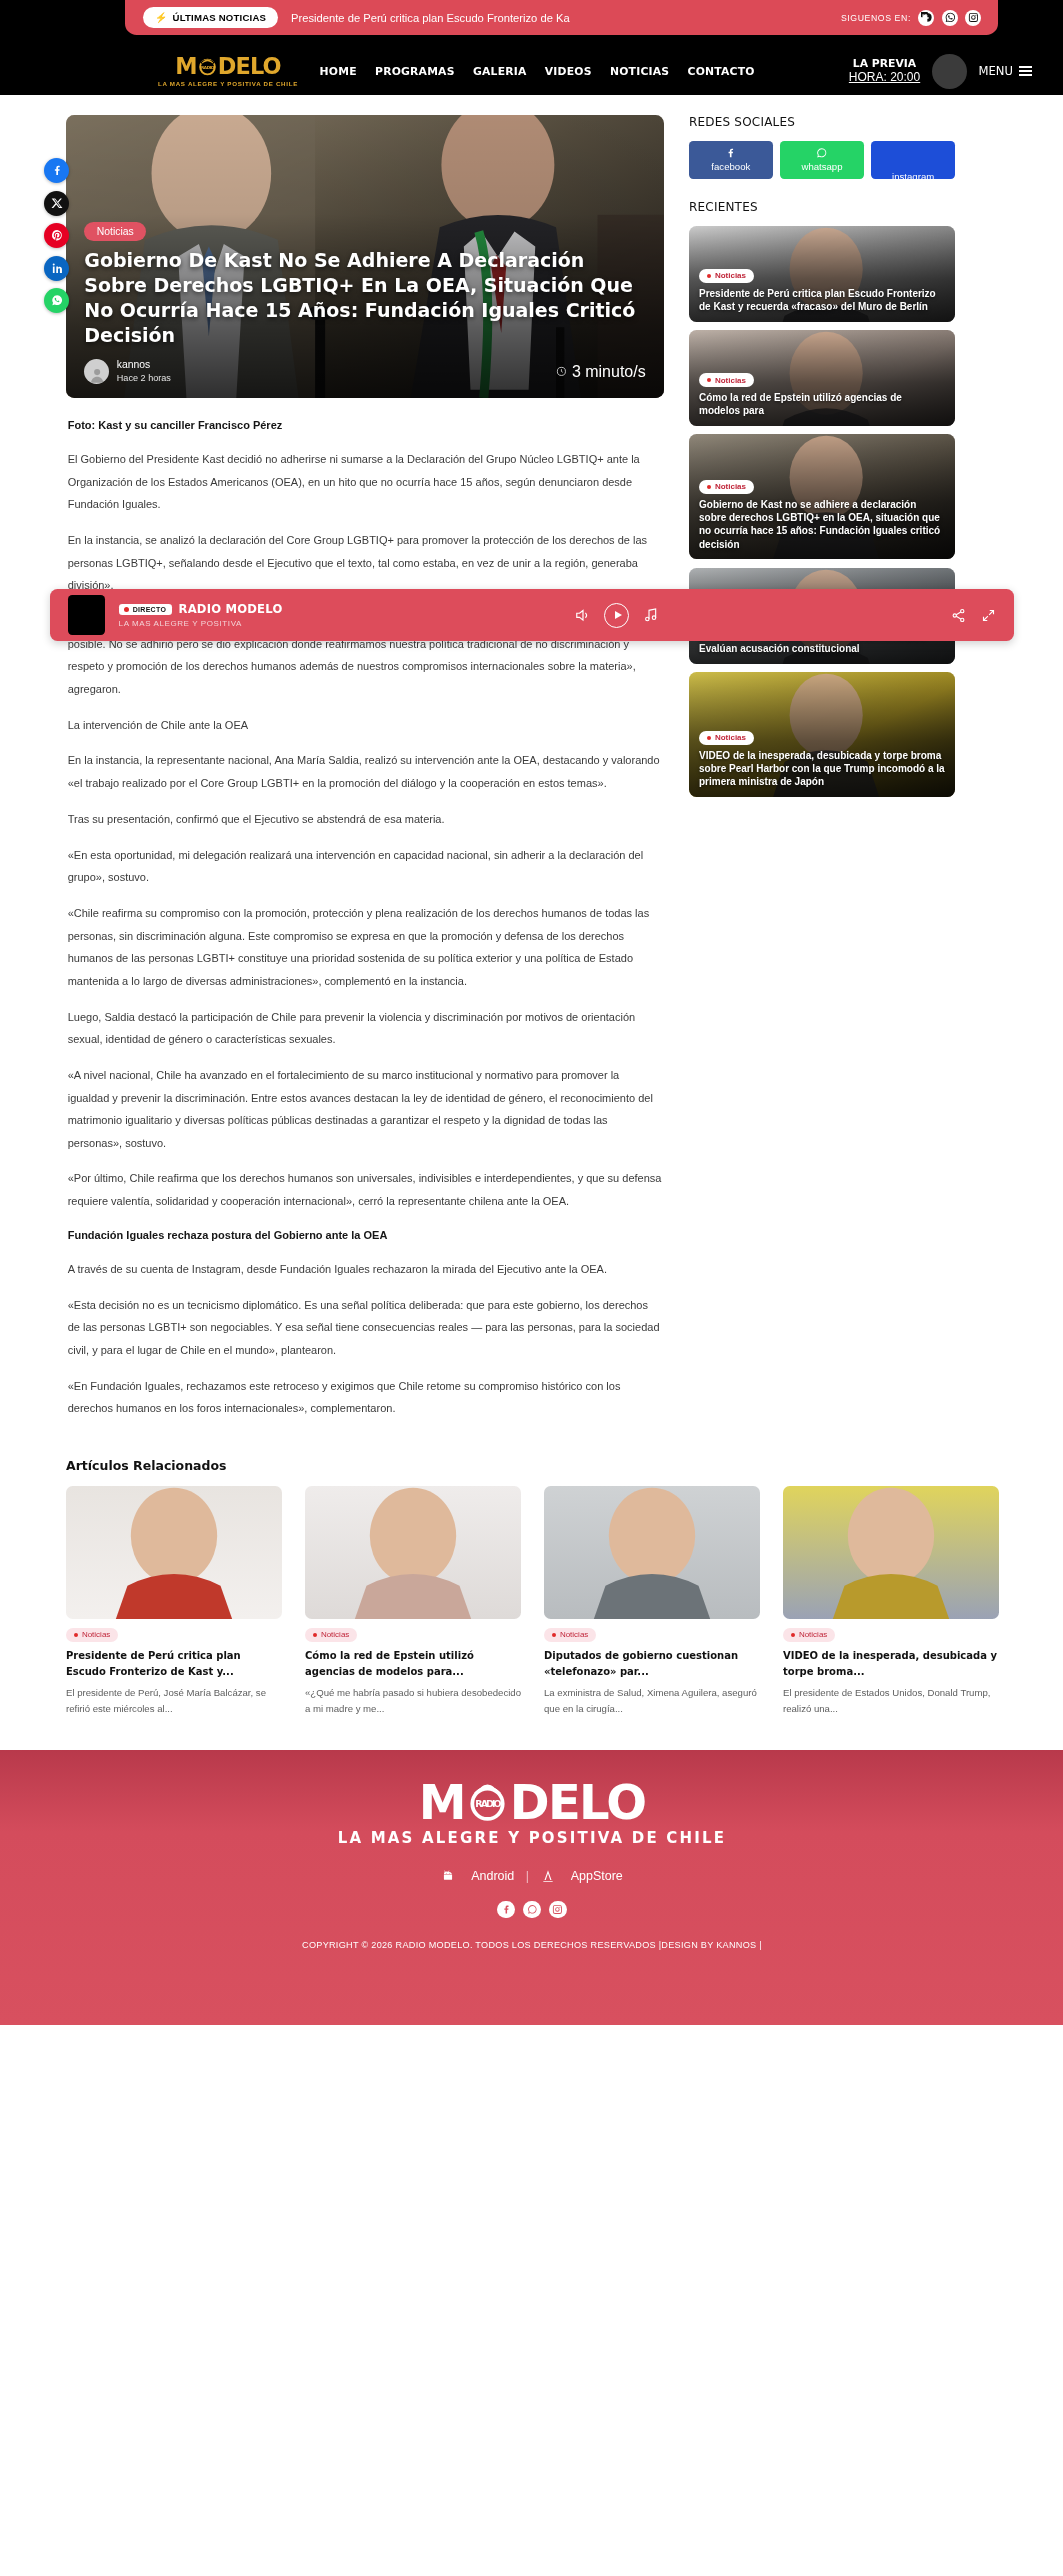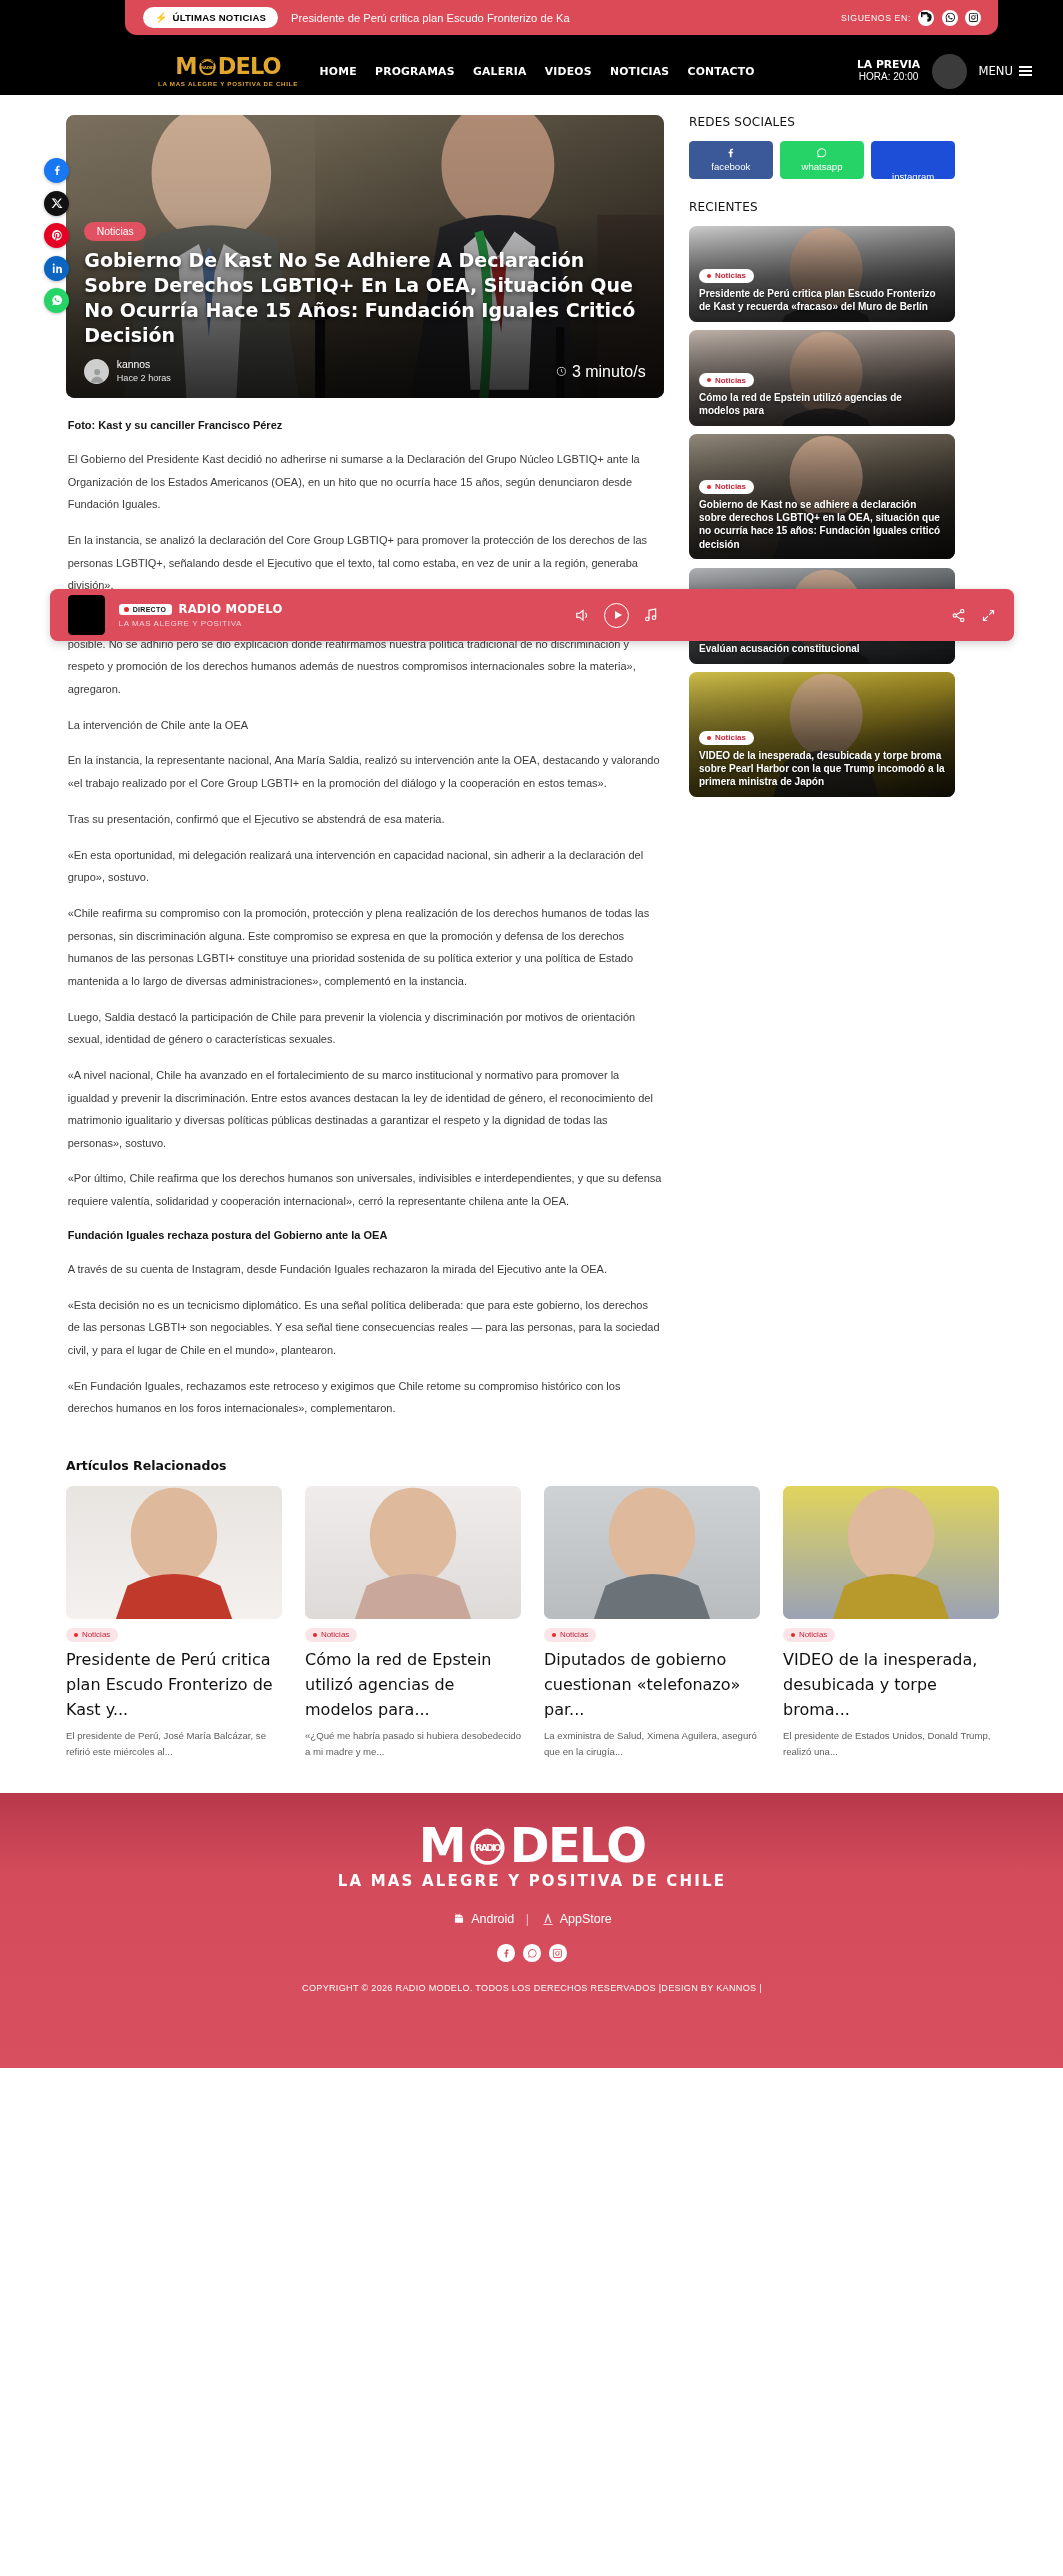--- a/index.html
+++ b/index.html
@@ -94,21 +94,21 @@
     color: #fff;
     font-family: "DejaVu Sans", sans-serif;
     font-weight: bold;
     font-size: 10.8px;
     letter-spacing: 0.2px;
     text-decoration: none;
   }
   .nav-right { margin-left: auto; display: flex; align-items: center; gap: 11.6px; }
   .previa { text-align: center; color: #fff; line-height: 1.25; }
   .previa-title { font-family:"DejaVu Sans",sans-serif; font-weight: bold; font-size: 10.8px; }
-  .previa-hora { font-size: 10px; }
+  .previa-hora { font-size: 12px; text-decoration: underline; }
   .previa-av { width: 35px; height: 35px; border-radius: 50%; background: #3b3b3b; }
   .menu-btn { display: flex; align-items: center; gap: 5.8px; color: #fff; font-size: 11.6px; font-family:"DejaVu Sans",sans-serif; }
   .burger { display: flex; flex-direction: column; gap: 2.5px; }
   .burger i { display:block; width: 13.3px; height: 1.7px; background: #fff; }
 
   
   .page {
     display: flex;
     gap: 25px;
     padding: 20px 66px 0 66px;
@@ -279,36 +279,36 @@
   .related-h { font-family:"DejaVu Sans",sans-serif; font-weight: bold; font-size: 12.5px; color:#111; margin-bottom: 13.3px; }
   .rel-grid { display: grid; grid-template-columns: repeat(4, 1fr); gap: 23px; }
   .rel-thumb { height: 133px; border-radius: 6.6px; overflow: hidden; position:relative; }
   .rel-pill {
     display:inline-flex; align-items:center; gap:4.2px;
     background: #fbe4e8; color: #c0263a;
     font-size: 8px; padding: 2.5px 7.5px; border-radius: 10px;
     margin: 8.3px 0 6.6px 0;
   }
   .rel-pill .dot-red { width:4.2px; height:4.2px; }
-  .rel-title { font-family:"DejaVu Sans",sans-serif; font-weight: normal; font-size: 16px; line-height: 1.55; color:#111; margin-bottom: 5.8px; }
+  .rel-title { font-family:"DejaVu Sans",sans-serif; font-weight: bold; font-size: 10px; line-height: 1.55; color:#111; margin-bottom: 5.8px; }
   .rel-excerpt { font-size: 9.6px; line-height: 1.65; color: #5e5e5e; }
 
   
   .footer {
     background: linear-gradient(180deg,#b8394b 0%, #d44c5c 30%, #d8505f 100%);
     padding: 28px 0 0 0;
     text-align: center;
     color: #fff;
   }
   .f-logo { font-family:"DejaVu Sans",sans-serif; font-weight:bold; font-size: 48px; letter-spacing:-1.7px; line-height:1; display:inline-flex; align-items:center; color:#fff; }
   .f-o-wrap { position: relative; display:inline-block; width: 45px; height: 45px; }
   .f-o-wrap svg { position:absolute; top:0; left:0; }
   .f-tag { font-family:"DejaVu Sans",sans-serif; font-weight:bold; font-size: 15px; letter-spacing: 2.2px; margin-top: 3.3px; }
   .f-apps { display:flex; align-items:center; justify-content:center; gap: 11.6px; margin-top: 21.6px; font-size: 12.5px; }
-  .f-apps .aitem { display:flex; align-items:center; gap: 5px; }
+  .f-apps .aitem { display:flex; align-items:center; gap: 16px; }
   .f-apps svg { width: 14px; height: 14px; fill: #fff; }
   .f-sep { opacity:.6; }
   .f-social { display:flex; justify-content:center; gap: 8.3px; margin-top: 18.3px; }
   .f-social .fs {
     width: 17.5px; height: 17.5px; border-radius: 50%; background: #fff;
     display:flex; align-items:center; justify-content:center;
   }
   .f-social .fs svg { width: 10.8px; height: 10.8px; fill: #d8505f; }
   .f-copy {
     margin-top: 21.6px; font-size: 9.1px; letter-spacing: 0.3px;

